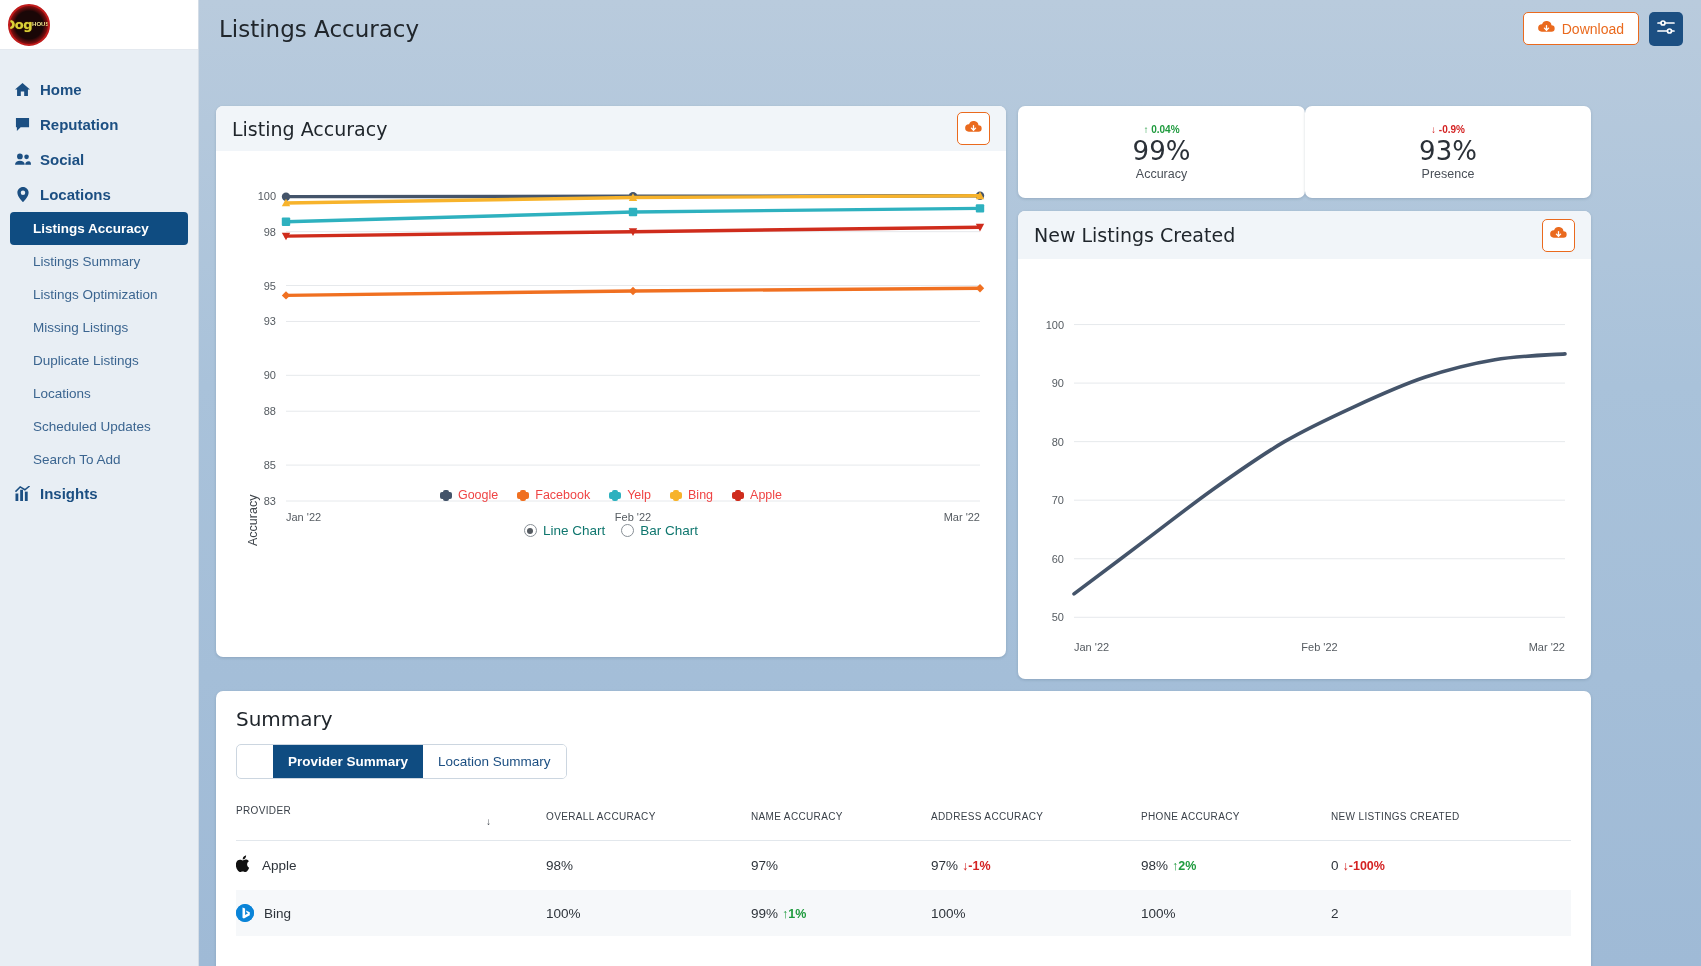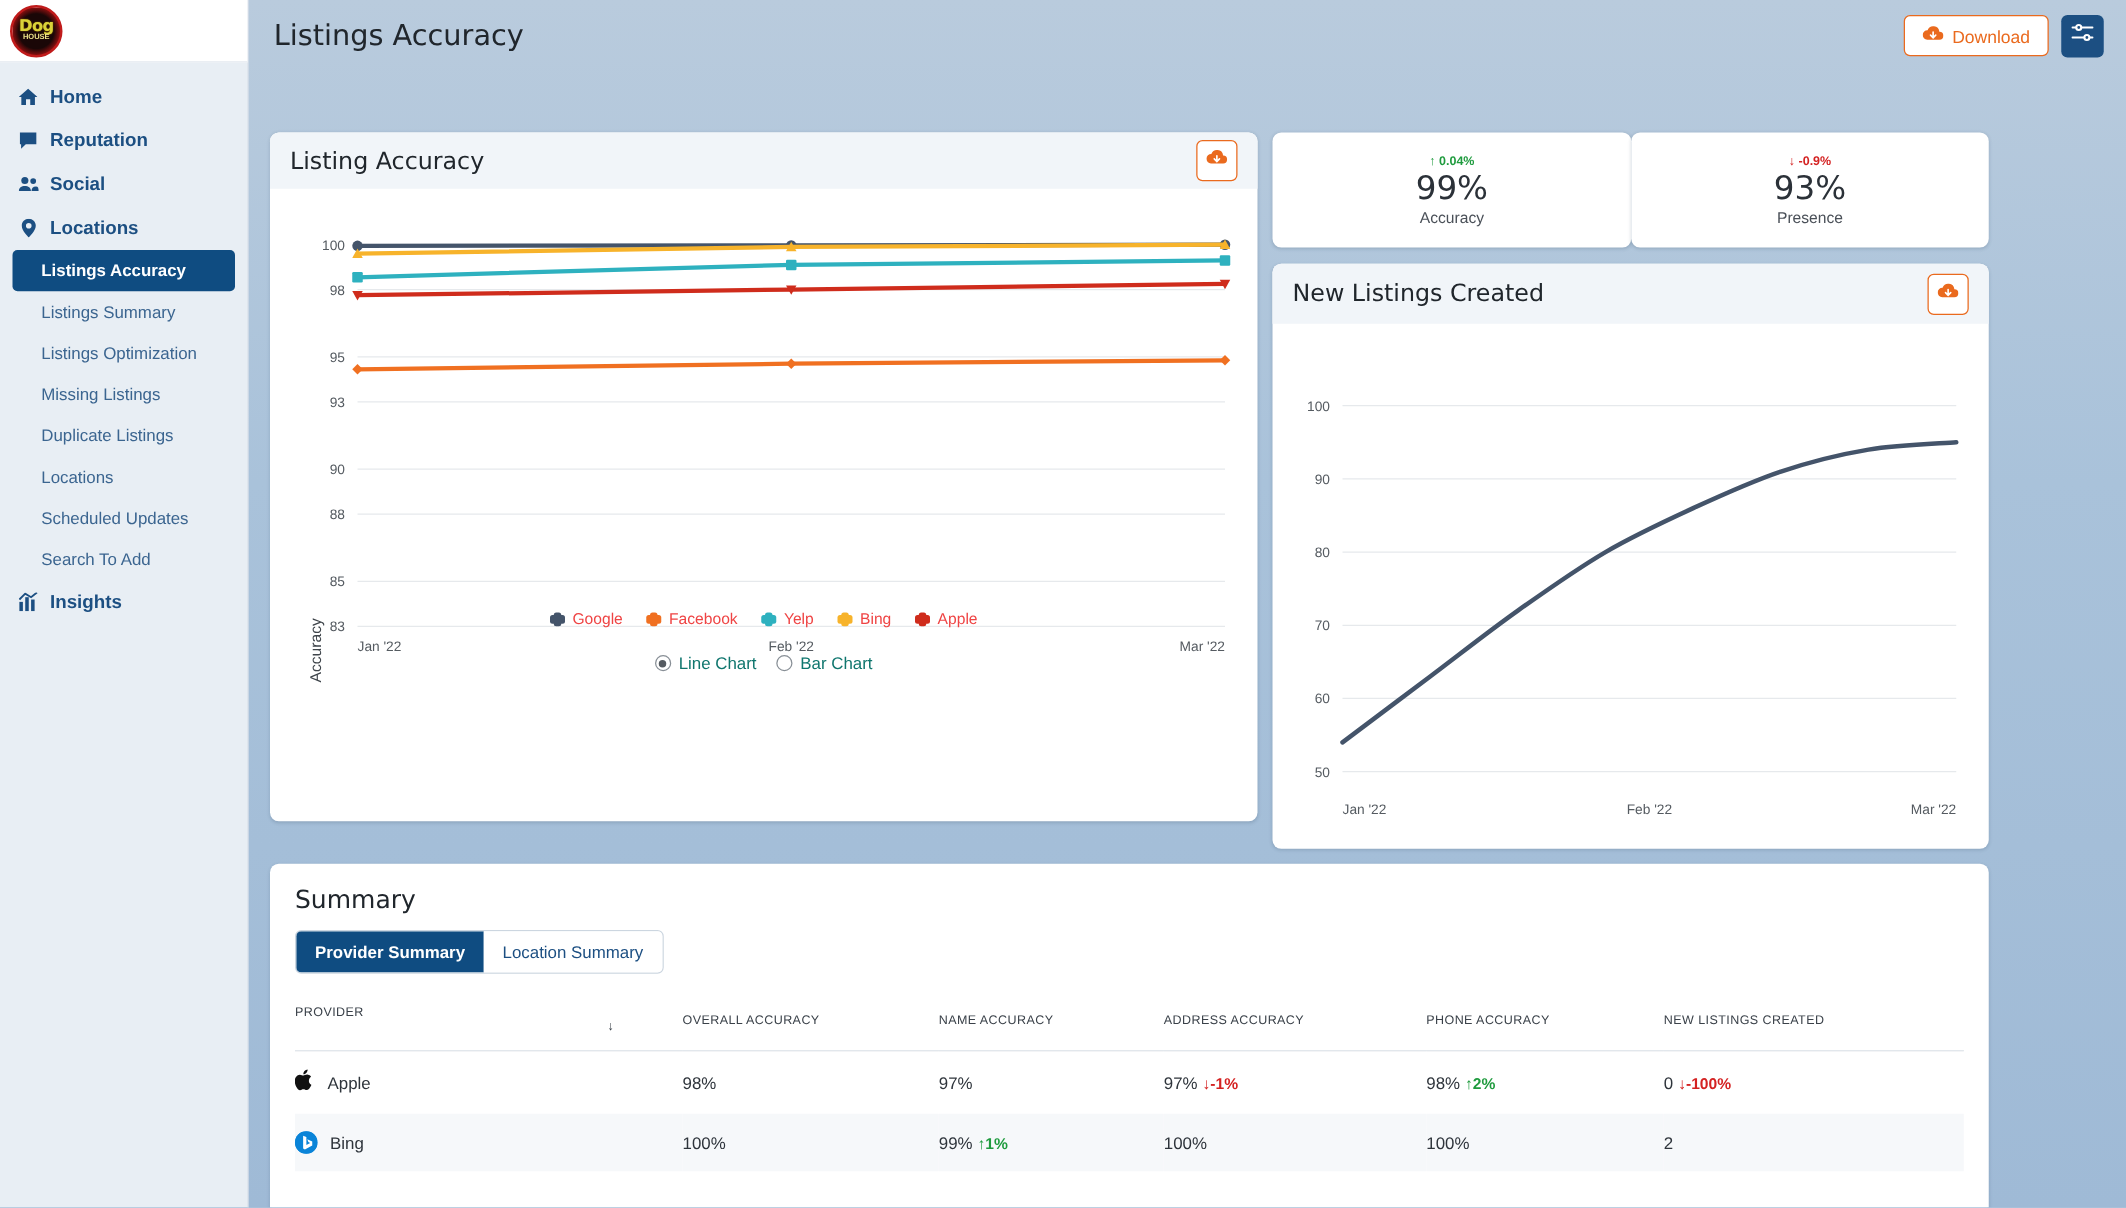--- a/index.html
+++ b/index.html
@@ -21,33 +21,33 @@
   #logo-bar {
     height: 50px; background: #ffffff;
     display: flex; align-items: center; padding-left: 8px;
     border-bottom: 1px solid #e4e9ef;
   }
   .logo-circle {
     width: 42px; height: 42px; border-radius: 50%;
     background: radial-gradient(circle at 50% 50%, #1a0707 52%, #8d1010 72%, #e02020 86%, #7a0d0d 100%);
     border: 2px solid #c01b1b;
     display: flex; align-items: center; justify-content: center;
-    flex-direction: column; overflow: hidden;
+    flex-direction: row; overflow: hidden;
   }
   .logo-dog {
     font-family: "DejaVu Sans", sans-serif;
     font-size: 13px; font-weight: bold; color: #d9d13a;
     line-height: 11px; letter-spacing: -0.5px;
     text-shadow: 0 0 1px #b88a00;
   }
   .logo-house {
     font-size: 6px; font-weight: bold; color: #f0e68c;
     line-height: 7px; letter-spacing: 0px;
   }
-  .nav-top { padding-top: 10px; }
+  .nav-top { padding-top: 22px; }
   .nav-item {
     display: flex; align-items: center; gap: 9px;
     padding: 9px 0 9px 14px;
     font-size: 15px; color: #1c4f82; font-weight: bold;
     cursor: pointer; user-select: none;
   }
   .nav-item .nav-ico { width: 17px; display: inline-flex; justify-content: center; color: #1c4f82; }
   .sub-item {
     padding: 9px 0 9px 33px;
     font-size: 13.5px; color: #3b6590;
@@ -105,21 +105,21 @@
   .kpi-value { font-size: 26px; color: #2b3138; font-family: "DejaVu Sans", sans-serif; }
   .kpi-label { font-size: 12.5px; color: #4a5058; }
   #card-new-listings { position: absolute; left: 819px; top: 211px; width: 573px; height: 468px; }
   #card-new-listings .card-head { height: 48px; }
   #card-summary { position: absolute; left: 17px; top: 691px; width: 1375px; height: 300px; background:#fff;
                   border-radius: 7px; box-shadow: 0 1px 3px rgba(30,50,70,.18); padding: 16px 20px 0 20px; }
   .summary-title { font-size: 20px; color: #20262c; margin-bottom: 13px;
                    font-family: "DejaVu Sans", sans-serif; }
   .tabs { display: inline-flex; border: 1px solid #ccd6e0; border-radius: 5px; overflow: hidden; }
   .tab { padding: 9px 15px; font-size: 13.5px; cursor: pointer; background:#fff; color:#1c4f82; }
-  .tab.active { background: #0f4c81; color: #fff; font-weight: bold; }
+  .tab.active { background: #0f4c81; color: #fff; font-weight: bold; margin-left: 36px; }
 
   table.sum { width: 100%; border-collapse: collapse; margin-top: 17px; table-layout: fixed; }
   table.sum th {
     text-align: left; font-size: 10px; letter-spacing: .35px;
     color: #3a4149; font-weight: normal; padding: 9px 0 13px 0;
     border-bottom: 1px solid #e2e7ec;
   }
   table.sum td { font-size: 13.5px; color: #2e343b; padding: 14px 0; vertical-align: middle; }
   table.sum tbody tr.alt { background: #f6f8fa; }
   .sort-ico { display:inline-block; margin-right: 6px; color:#3a4149; }

